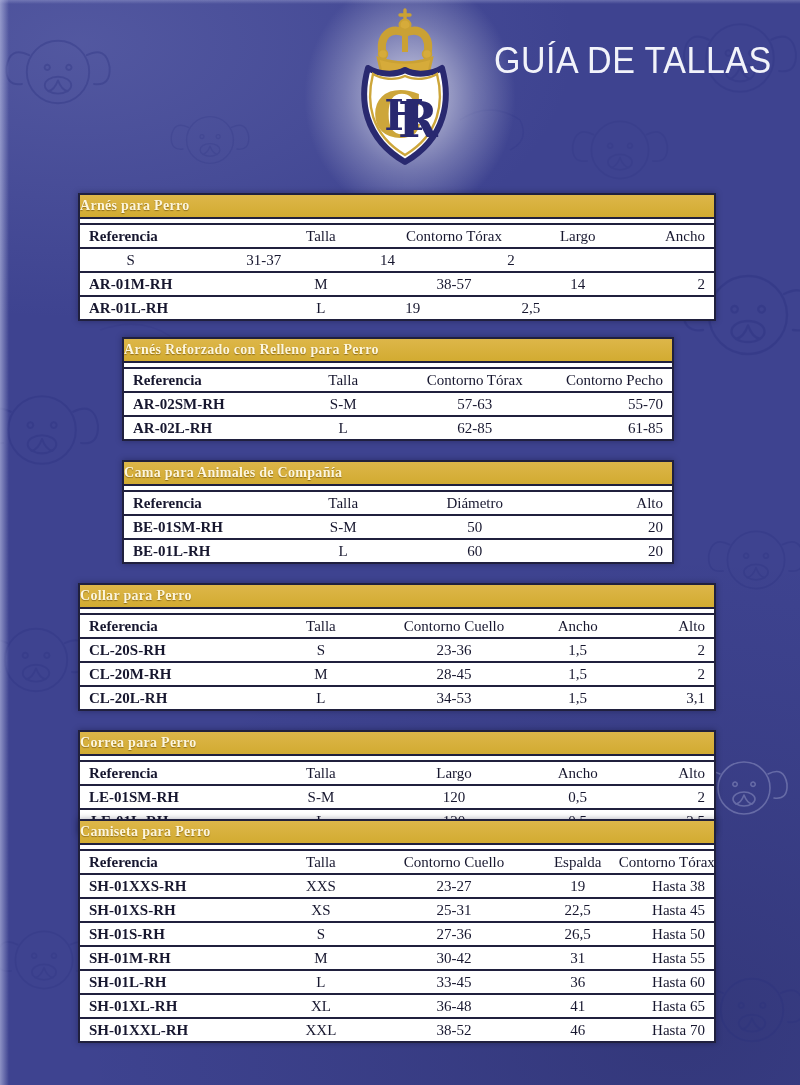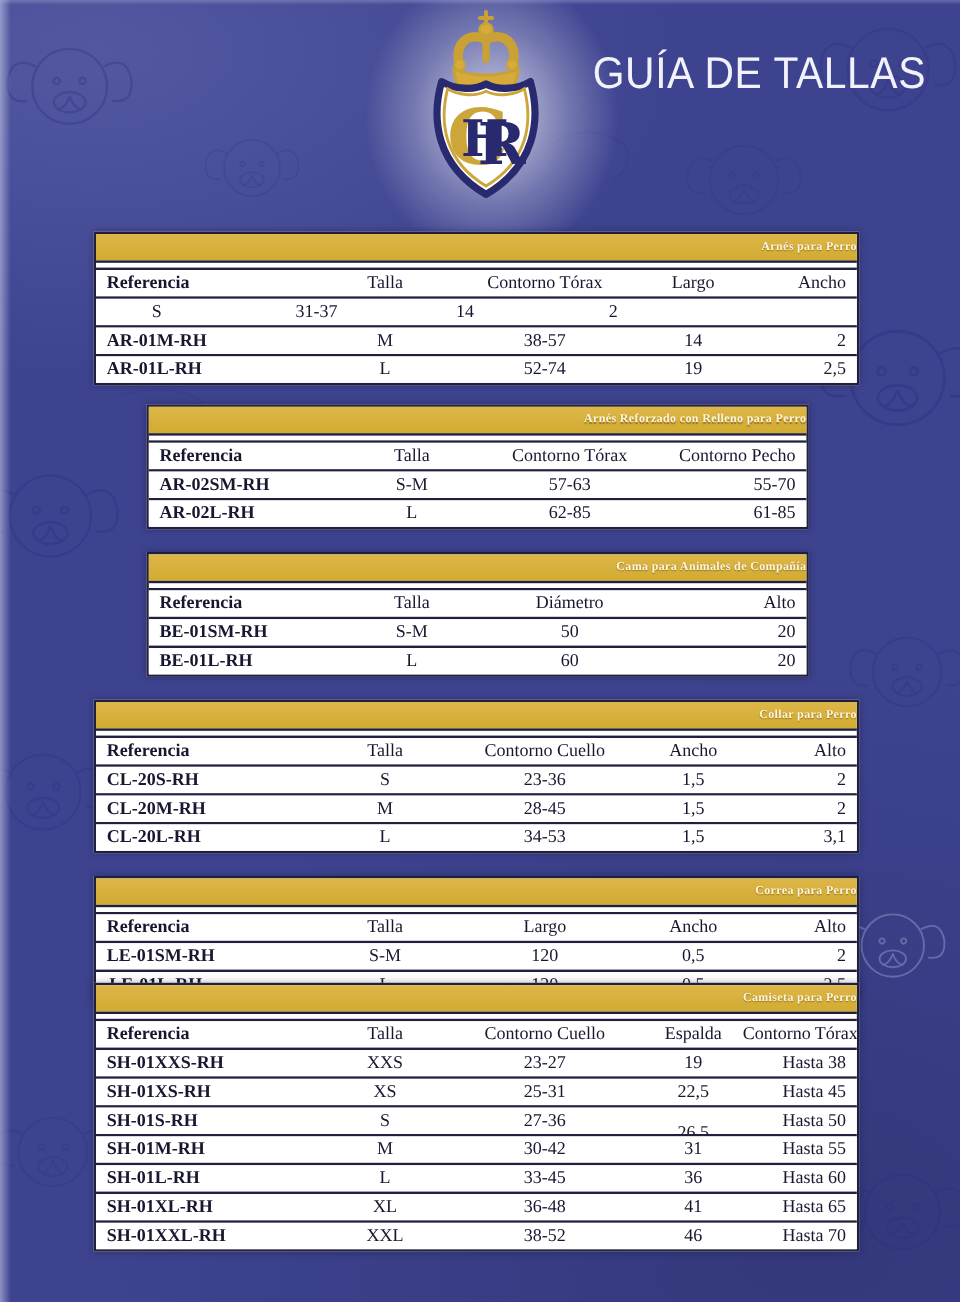--- a/index.html
+++ b/index.html
@@ -28,26 +28,26 @@
   .page-title{ position:absolute; left:494px; top:40px; margin:0;
     font-family:"Liberation Sans", sans-serif; font-weight:400; font-size:37px;
     color:#f2f3fa; letter-spacing:0.5px; white-space:nowrap;
     transform:scaleX(0.92); transform-origin:left center; }
 
   
   .size-table{ position:absolute; background:#ffffff; border:2px solid #20203e;
     box-shadow:0 0 6px rgba(10,10,30,0.35); }
   .size-table.wide  { left:78px;  width:634px; }
   .size-table.narrow{ left:122px; width:548px; }
-  .band{ height:22px; line-height:22px; text-align:right;
+  .band{ height:22px; line-height:22px; text-align:left;
     background:linear-gradient(#ddb649, #d2ab31);
     border-bottom:2px solid #20203e;
-    color:#fdf6dd; font-weight:bold; font-size:10px;
+    color:#fdf6dd; font-weight:bold; font-size:14px;
     text-shadow:0 1px 1px rgba(90,60,0,0.55);
-    letter-spacing:0.3px;padding-left:44px; }
+    letter-spacing:0.3px; }
   .rows{ margin-top:4px; border-top:2px solid #20203e; }
   .row{ display:flex; height:22px; line-height:22px; background:#fff; }
   .row:not(:last-child){ border-bottom:2px solid #20203e; }
   .cell{ font-size:15px; color:#17172f; overflow:hidden; white-space:nowrap; box-sizing:border-box; }
   .cell.a-l{ text-align:left;  padding-left:9px; }
   .cell.a-c{ text-align:center; }
   .cell.a-r{ text-align:right; padding-right:9px; }
   .cell.ref{ font-weight:bold; }
 </style>
 </head>
@@ -132,21 +132,20 @@
         <div class="row">
           <div class="cell a-l ref" style="width: 30%;">AR-01M-RH</div>
           <div class="cell a-c" style="width: 16%;">M</div>
           <div class="cell a-c" style="width: 26%;">38-57</div>
           <div class="cell a-c" style="width: 13%;">14</div>
           <div class="cell a-r" style="width: 15%;">2</div>
         </div>
         <div class="row">
           <div class="cell a-l ref" style="width: 30%;">AR-01L-RH</div>
           <div class="cell a-c" style="width: 16%;">L</div>
-          <div class="cell a-c" style="width: 26%;">52-74</div>
           <div class="cell a-c" style="width: 13%;">19</div>
           <div class="cell a-r" style="width: 15%;">2,5</div>
         </div>
       </div>
     </div>
   <div class="size-table narrow" style="top:337px">
       <div class="band">Arnés Reforzado con Relleno para Perro</div>
       <div class="rows">
         <div class="row header">
           <div class="cell a-l ref" style="width: 30%;">Referencia</div>
@@ -271,21 +270,21 @@
           <div class="cell a-l ref" style="width: 30%;">SH-01XS-RH</div>
           <div class="cell a-c" style="width: 16%;">XS</div>
           <div class="cell a-c" style="width: 26%;">25-31</div>
           <div class="cell a-c" style="width: 13%;">22,5</div>
           <div class="cell a-r" style="width: 15%;">Hasta 45</div>
         </div>
         <div class="row">
           <div class="cell a-l ref" style="width: 30%;">SH-01S-RH</div>
           <div class="cell a-c" style="width: 16%;">S</div>
           <div class="cell a-c" style="width: 26%;">27-36</div>
-          <div class="cell a-c" style="width: 13%; margin-top: 10px;">26,5</div>
+          <div class="cell a-c" style="width: 13%;">26,5</div>
           <div class="cell a-r" style="width: 15%;">Hasta 50</div>
         </div>
         <div class="row">
           <div class="cell a-l ref" style="width: 30%;">SH-01M-RH</div>
           <div class="cell a-c" style="width: 16%;">M</div>
           <div class="cell a-c" style="width: 26%;">30-42</div>
           <div class="cell a-c" style="width: 13%;">31</div>
           <div class="cell a-r" style="width: 15%;">Hasta 55</div>
         </div>
         <div class="row">

